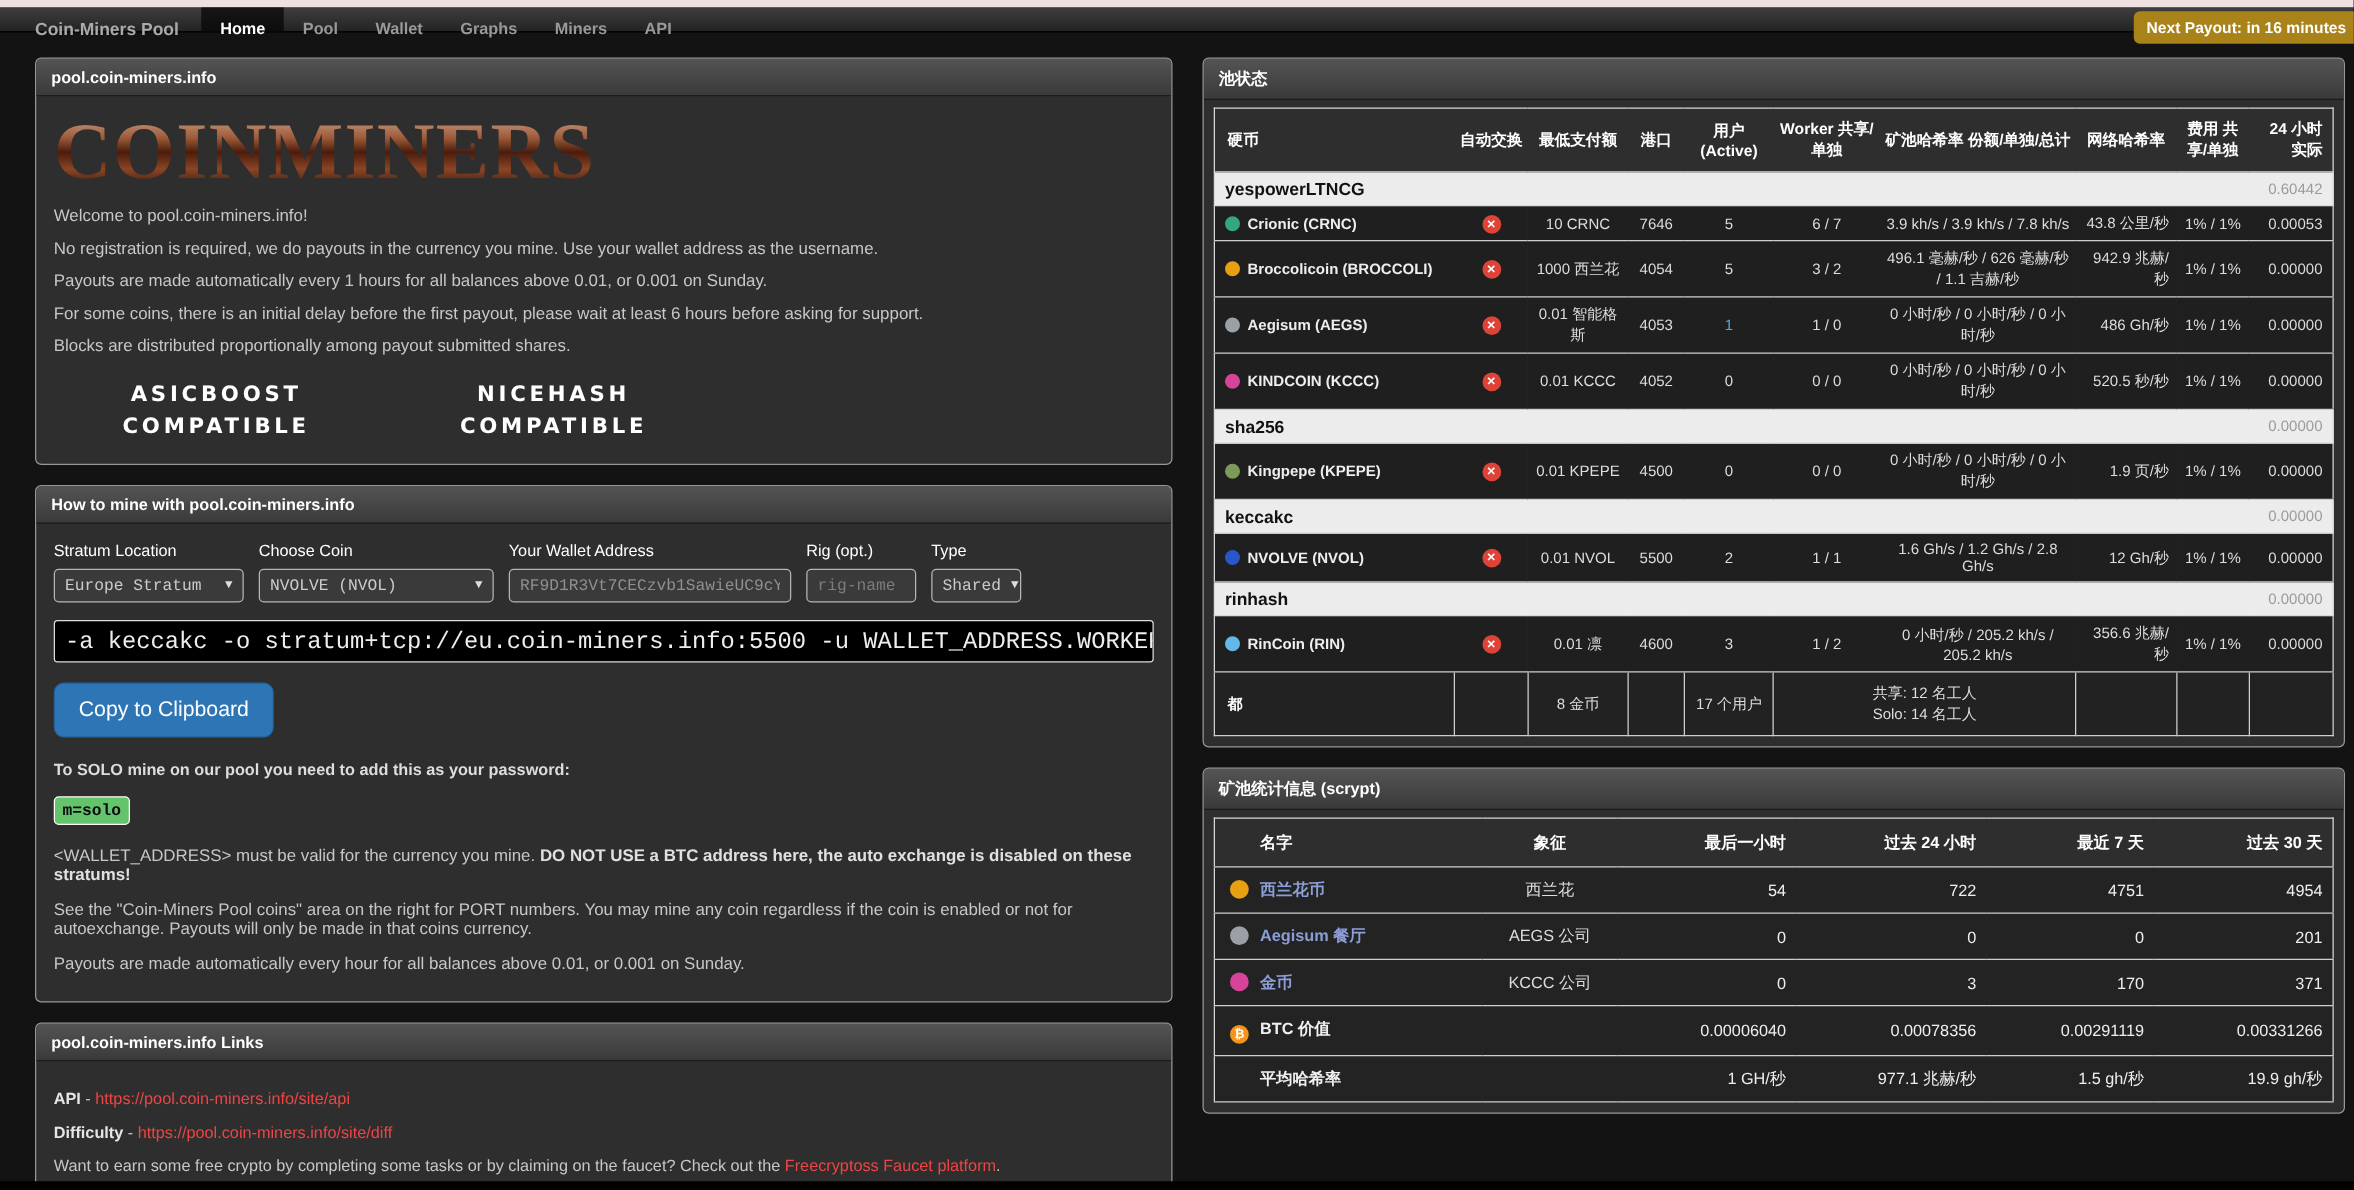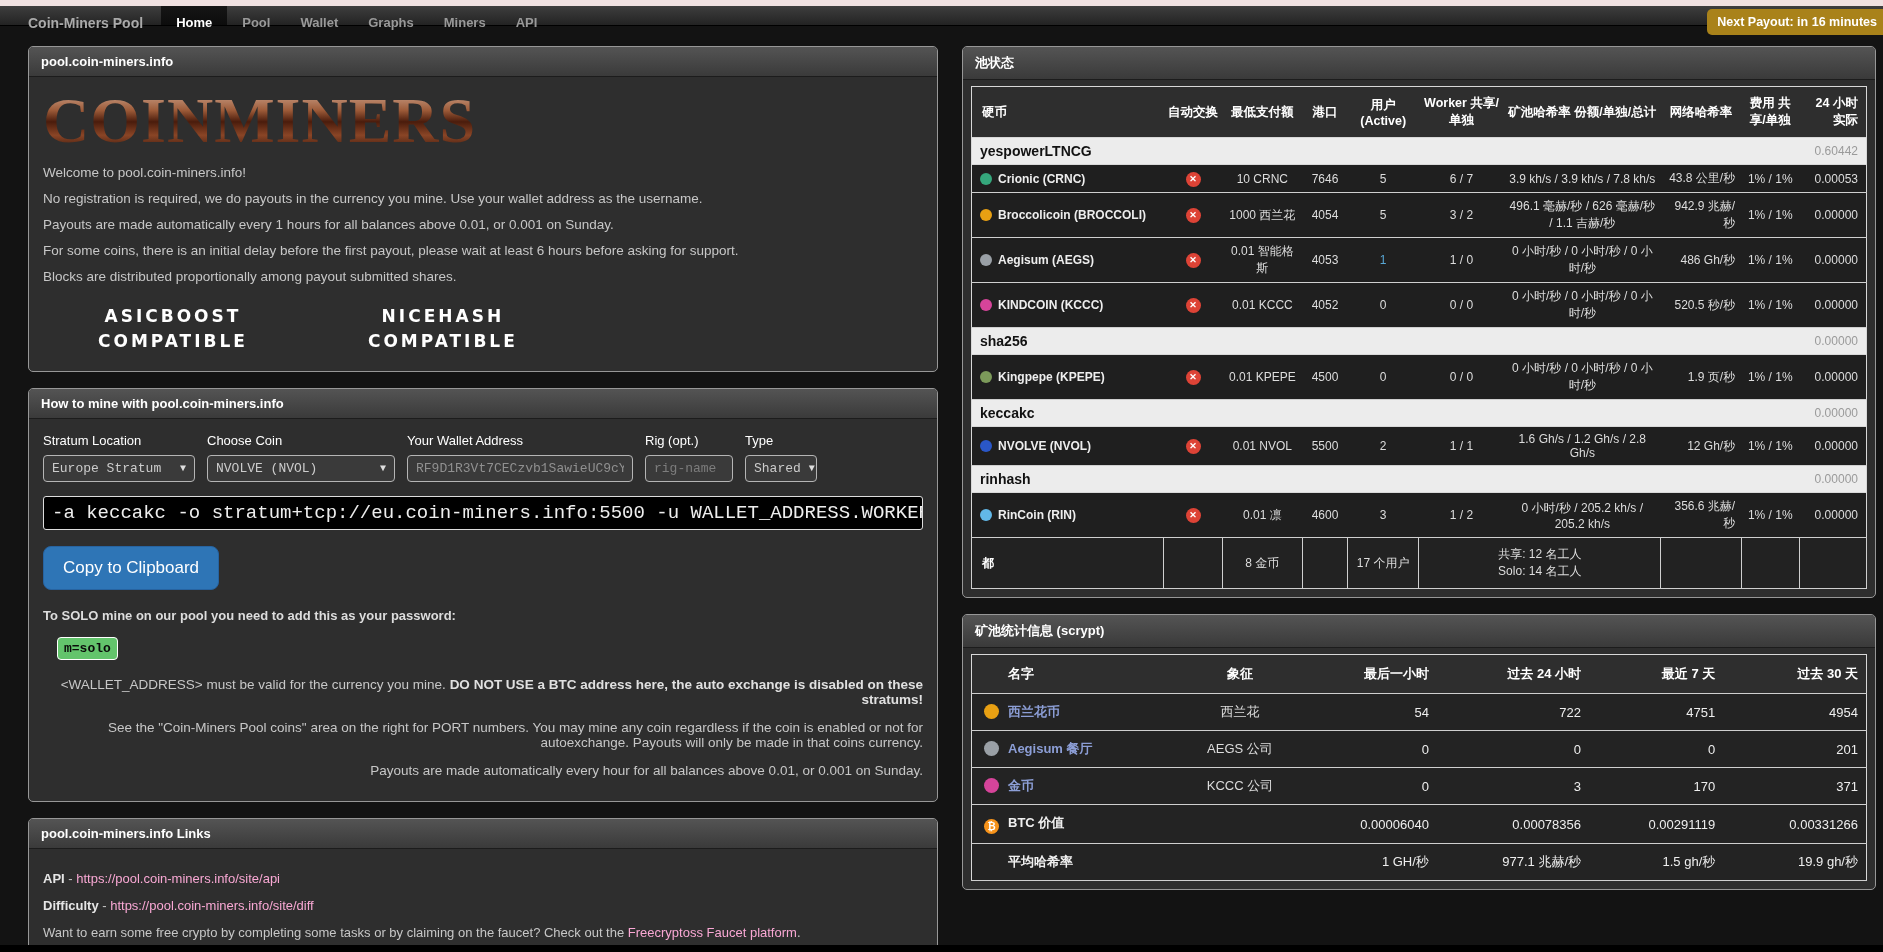--- a/index.html
+++ b/index.html
@@ -40,28 +40,28 @@
   .sel .caret { margin-left:8px; font-size:10px; color:#ddd; }
   .w-stratum { width:152px; } .w-coin { width:188px; } .w-wallet { width:226px; } .w-rig { width:88px; } .w-type { width:72px; }
   input.inp { color:#909090; width:100%; }
   input.inp::placeholder { color:#7d7d7d; }
   .cmd-box { margin-top:14px; background:#000; border:1px solid #ddd; border-radius:3px; padding:5px 8px;
              font-family:"Liberation Mono", monospace; font-size:19px; color:#eee; white-space:nowrap; overflow:hidden; }
   .copy-btn { margin:16px 0 6px 0; background:#2e75b6; color:#fff; border:1px solid #2763a0; border-radius:8px;
               font-size:17px; padding:11px 19px; cursor:pointer; font-family:"Liberation Sans", sans-serif; }
   .solo-p { margin:12px 0 14px 0; color:#ddd; font-weight:bold; }
   .solo-badge { display:inline-block; background:#63c46c; color:#0a0a0a; border:1px solid #fff; border-radius:4px;
-                font-family:"Liberation Mono", monospace; font-size:13px; font-weight:bold; padding:3px 6px; margin-bottom:4px;margin-left:14px; }
-  .note { margin:13px 0; color:#c7c7c7; font-size:13.5px;text-align:right; }
+                font-family:"Liberation Mono", monospace; font-size:13px; font-weight:bold; padding:3px 6px; margin-bottom:4px; }
+  .note { margin:13px 0; color:#c7c7c7; font-size:13.5px; }
   .note strong { color:#e0e0e0; }
 
   
   .link-line { margin:12px 0; color:#c7c7c7; }
   .link-line strong { color:#e6e6e6; }
-  a.lnk { color:#f9a8d4; text-decoration:none; cursor:pointer; }
+  a.lnk { color:#ef4444; text-decoration:none; cursor:pointer; }
 
   
   .tbl { width:100%; border-collapse:collapse; font-size:12px; color:#ddd; border:1px solid #d8d8d8; }
   .tbl thead th { color:#fff; font-weight:bold; font-size:12.5px; padding:8px 4px; text-align:center; vertical-align:middle; background:#2e2e2e; }
   .tbl thead th:first-child { text-align:left; padding-left:10px; }
   .tbl thead th:last-child { text-align:right; padding-right:8px; }
   tr.grp td { background:#ececec; padding:5px 8px; border:1px solid #d8d8d8; }
   .grp-row { display:flex; justify-content:space-between; align-items:center; }
   .grp-name { color:#111; font-weight:bold; font-size:14px; }
   .grp-val { color:#9a9a9a; font-size:12px; }

